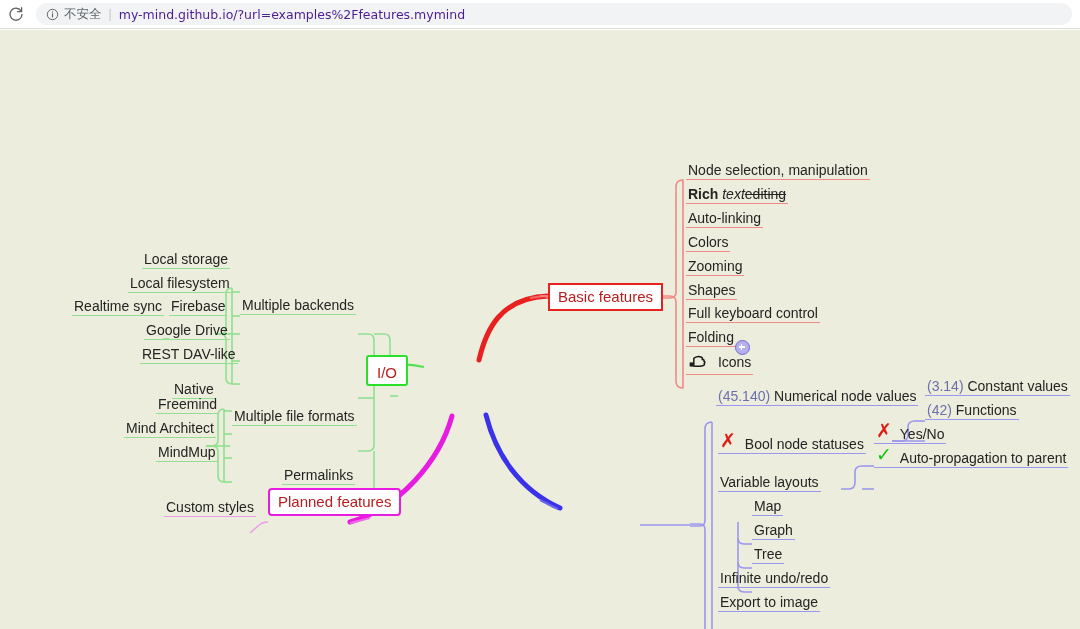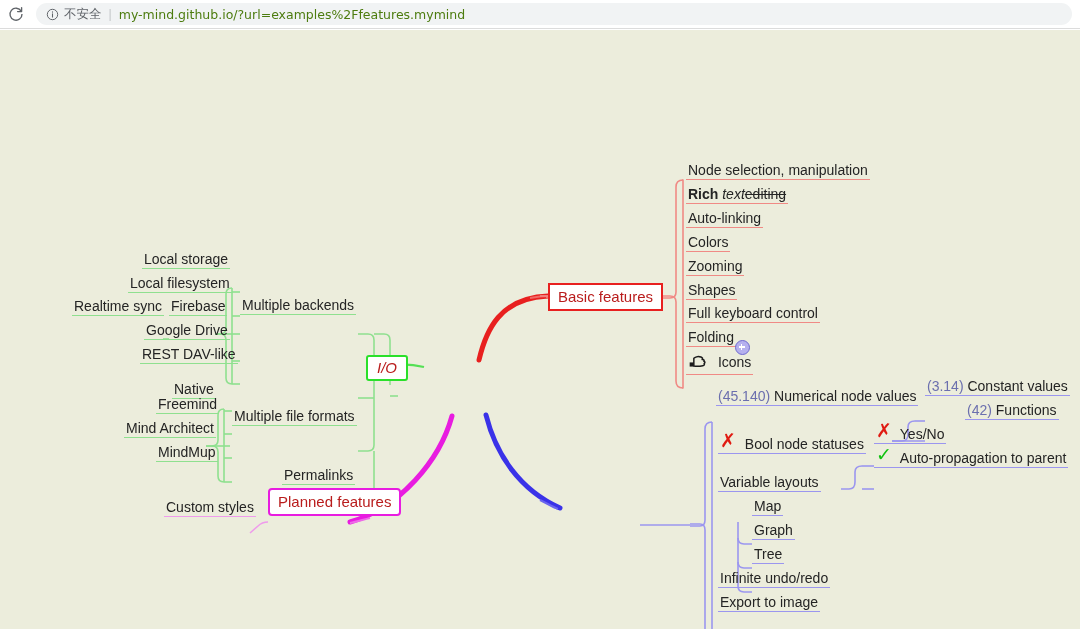--- a/index.html
+++ b/index.html
@@ -47,21 +47,21 @@
     white-space: nowrap;
     font-family: "DejaVu Sans", sans-serif;
   }
   .omni-sep {
     color: #c5c8ca;
     margin: 0 7px 0 7px;
     font-size: 12.5px;
   }
   #url-text {
     font-size: 12.5px;
-    color: #4d7c0f;
+    color: #4c1d95;
     white-space: nowrap;
     overflow: hidden;
     font-family: "DejaVu Sans", sans-serif;
   }
 
   
   #mindmap-canvas {
     position: absolute;
     left: 0; top: 30px;
     width: 1080px; height: 599px;
@@ -281,21 +281,21 @@
 
 
   <div class="node leaf blue" style="left:716px; top:359px;">
     <span class="numval">(45.140)</span>
     <span>Numerical node values</span>
   </div>
   <div class="node leaf blue" style="left:925px; top:349px;">
     <span class="numval">(3.14)</span>
     <span>Constant values</span>
   </div>
-  <div class="node leaf blue" style="left:925px; top:373px;margin-left:40px;">
+  <div class="node leaf blue" style="left:925px; top:373px;">
     <span class="numval">(42)</span>
     <span>Functions</span>
   </div>
 
   <div class="node leaf blue" style="left:718px; top:407px;">
     <span class="x-mark" style="position:relative; top:-2px;">✗</span>
     <span style="margin-left:5px;">Bool node statuses</span>
   </div>
   <div class="node leaf blue" style="left:874px; top:397px;">
     <span class="x-mark" style="position:relative; top:-2px;">✗</span>
@@ -306,21 +306,21 @@
     <span style="margin-left:4px;">Auto-propagation to parent</span>
   </div>
 
   <div class="node leaf blue" style="left:718px; top:445px;">Variable layouts</div>
   <div class="node leaf blue" style="left:752px; top:469px;">Map</div>
   <div class="node leaf blue" style="left:752px; top:493px;">Graph</div>
   <div class="node leaf blue" style="left:752px; top:517px;">Tree</div>
   <div class="node leaf blue" style="left:718px; top:541px;">Infinite undo/redo</div>
   <div class="node leaf blue" style="left:718px; top:565px;">Export to image</div>
 
-  <div class="node boxnode green" style="left:366px; top:325px; padding:3px 9px 4px 9px;font-style:italic;">I/O</div>
+  <div class="node boxnode green" style="left:366px; top:325px; padding:8px 9px 4px 9px;">I/O</div>
 
   <div class="node leaf green" style="left:240px; top:268px;">Multiple backends</div>
   <div class="node leaf green" style="left:142px; top:222px;">Local storage</div>
   <div class="node leaf green" style="left:128px; top:246px;">Local filesystem</div>
   <div class="node leaf green" style="left:169px; top:269px;">Firebase</div>
   <div class="node leaf green" style="left:72px; top:269px;">Realtime sync</div>
   <div class="node leaf green" style="left:144px; top:293px;">Google Drive</div>
   <div class="node leaf green" style="left:140px; top:317px;">REST DAV-like</div>
 
   <div class="node leaf green" style="left:232px; top:379px;">Multiple file formats</div>

